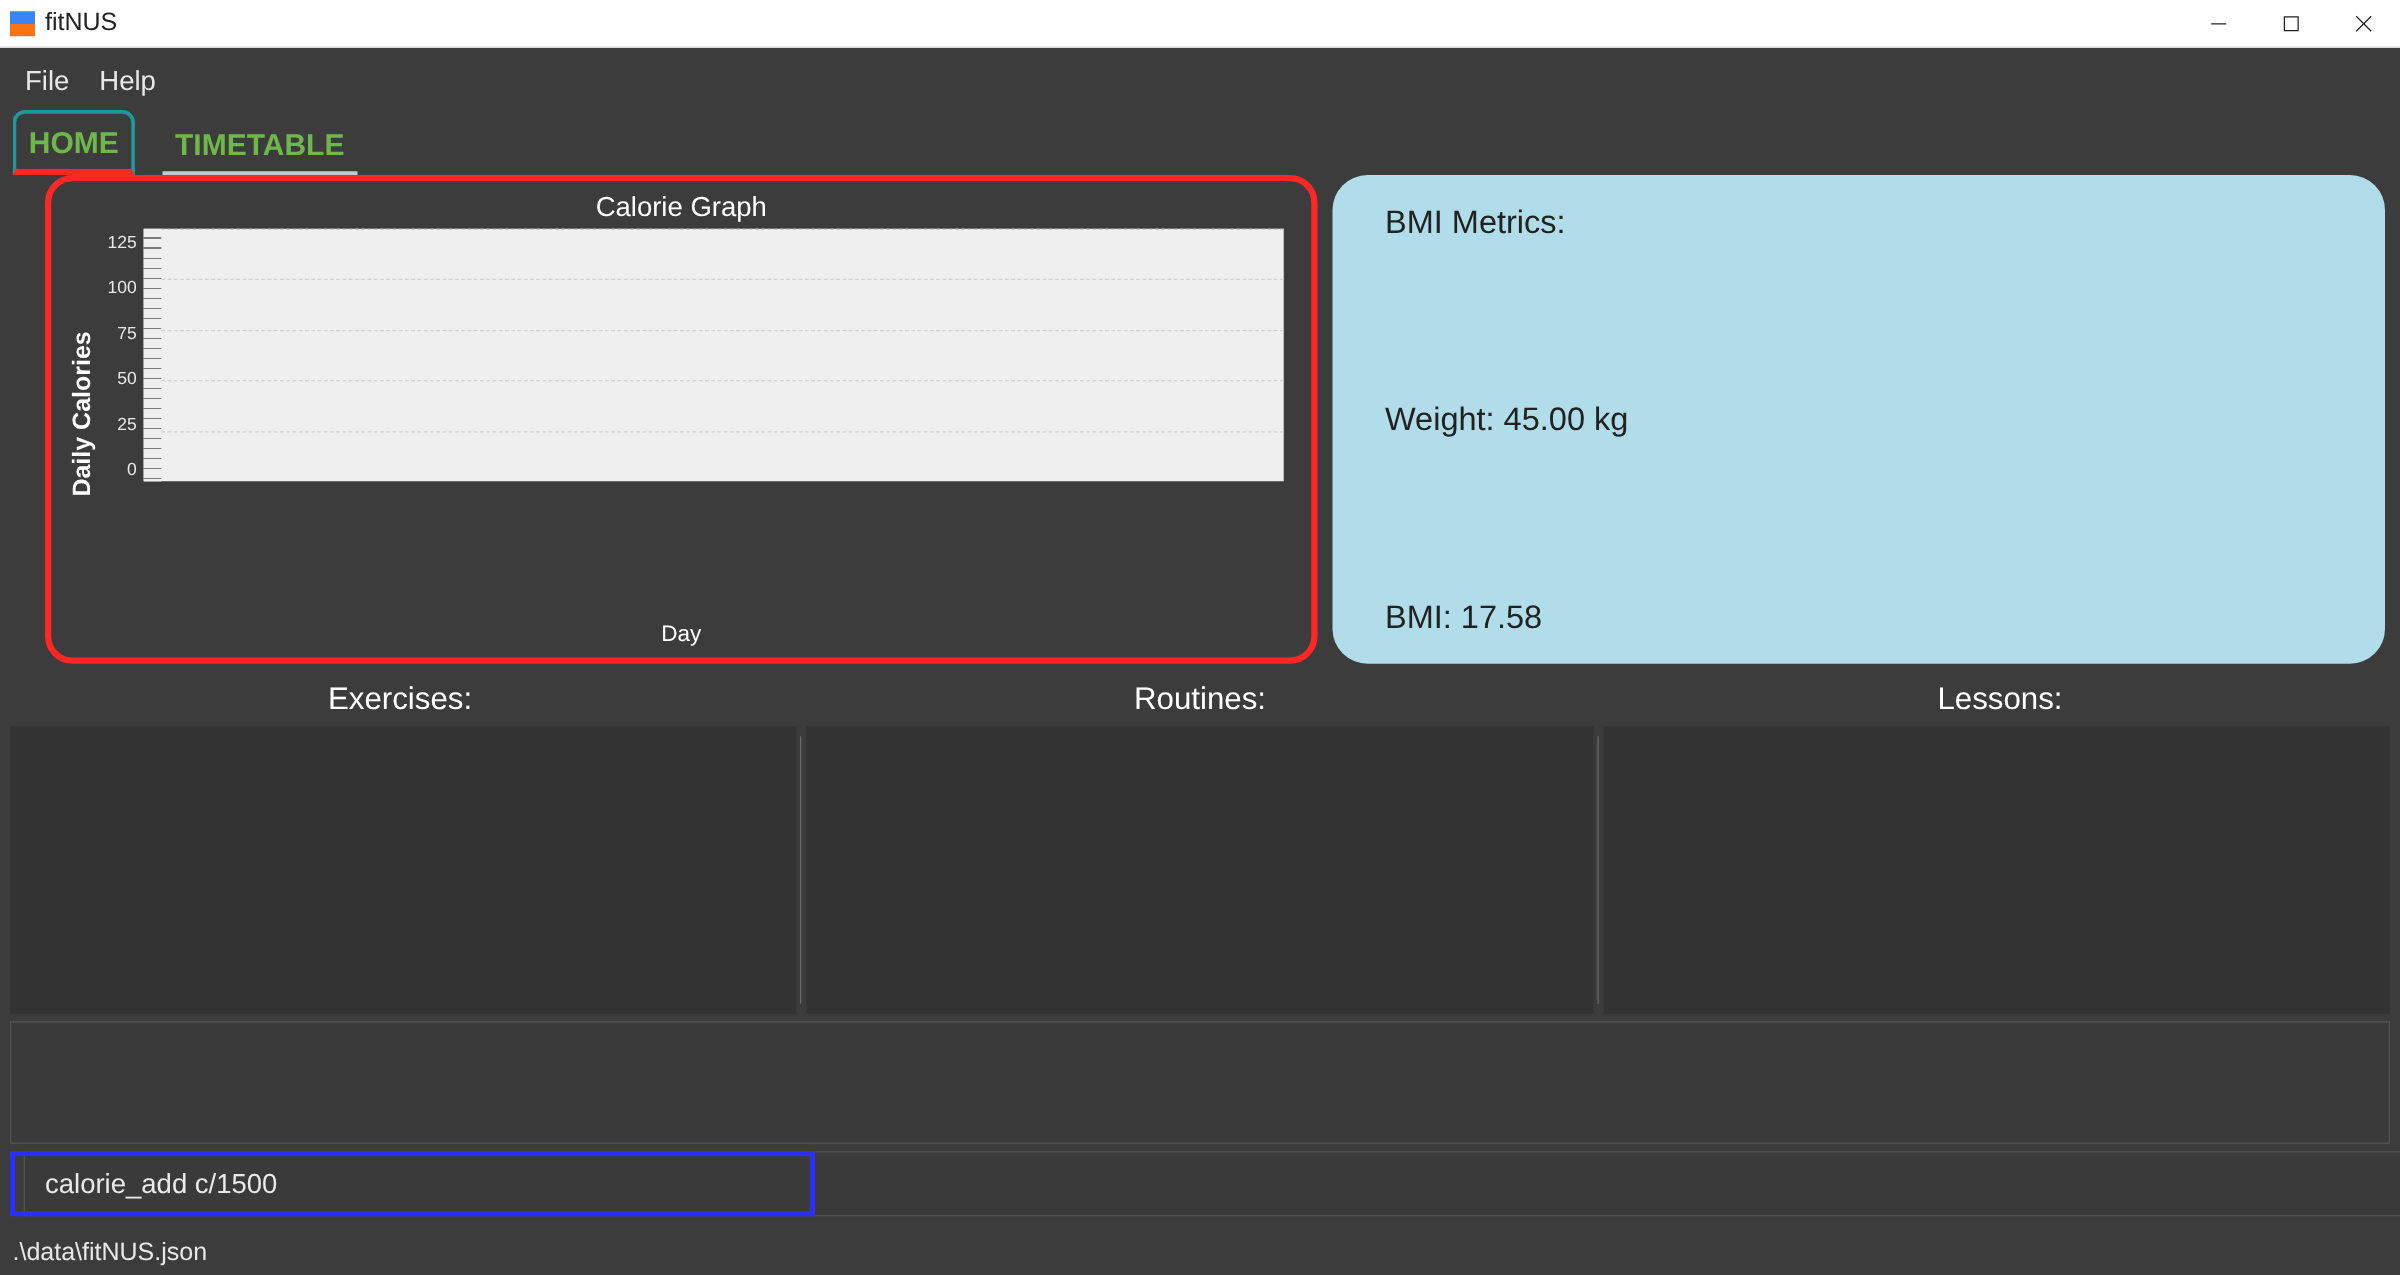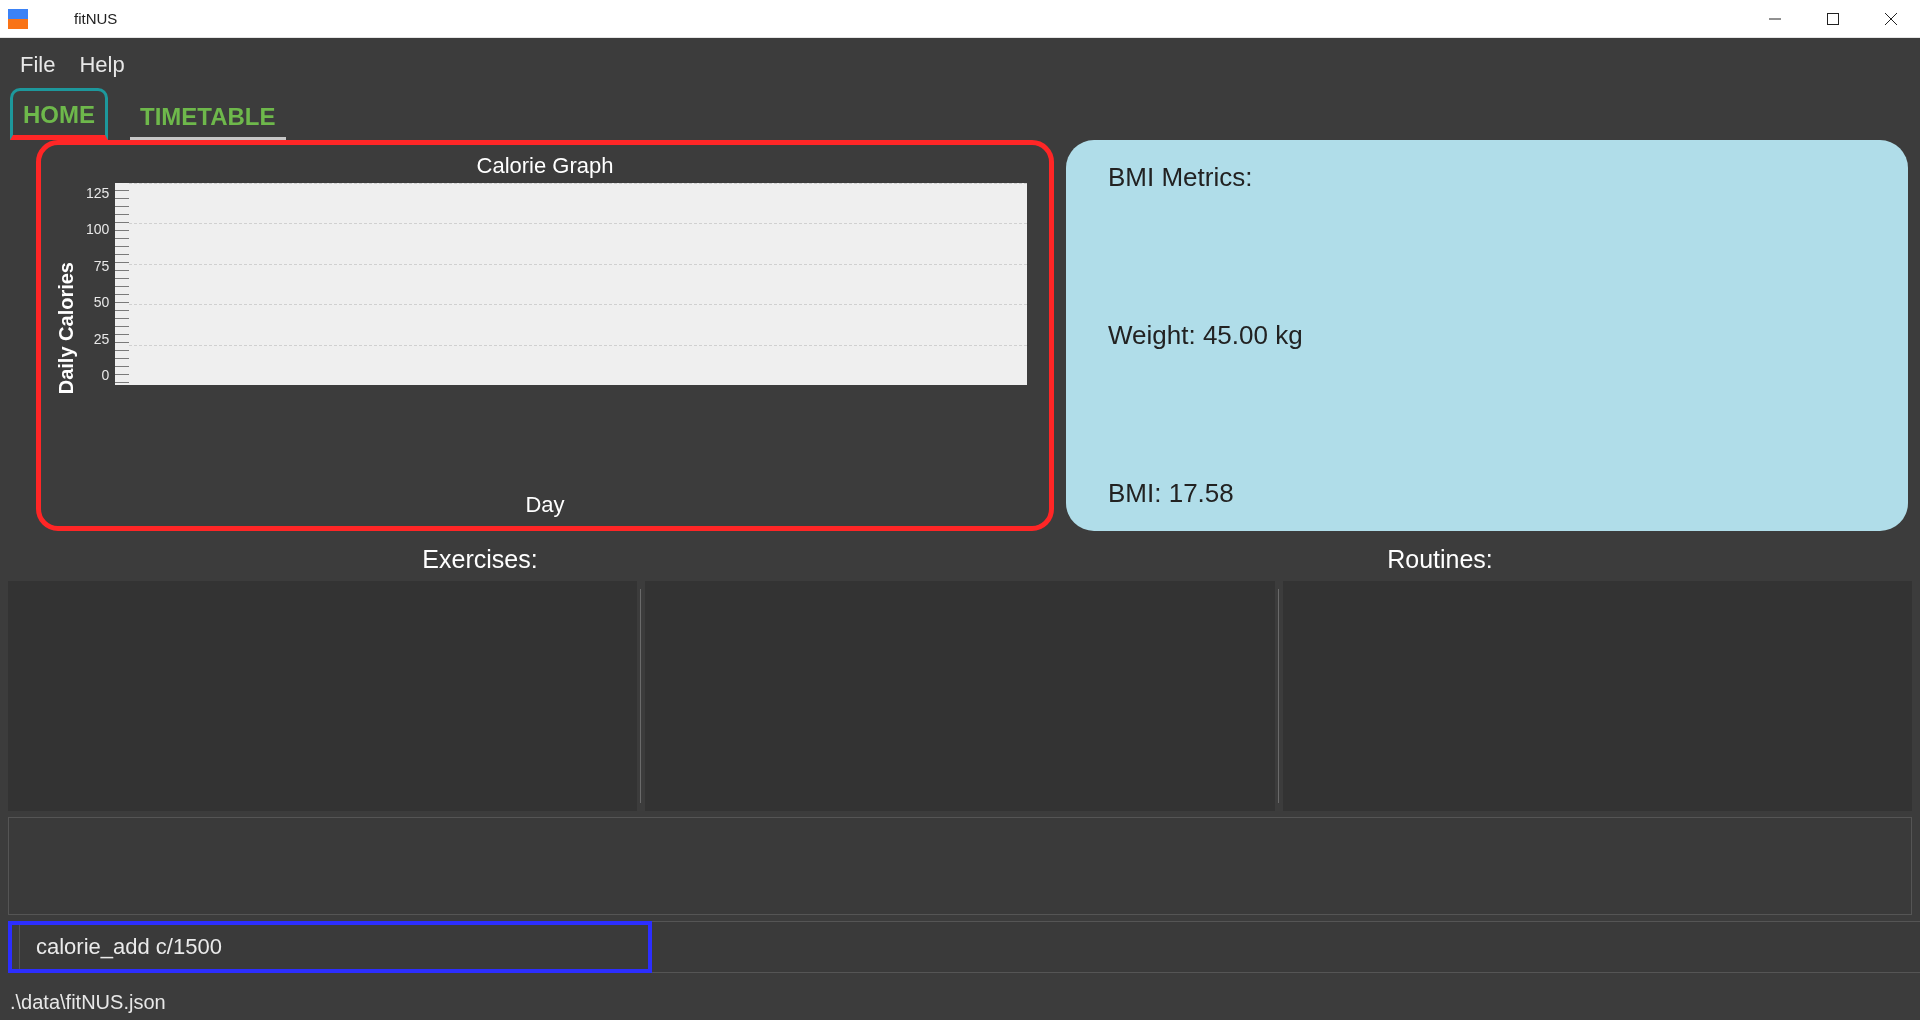--- a/index.html
+++ b/index.html
@@ -13,21 +13,21 @@
     align-items: center;
     padding-left: 8px;
     border-bottom: 1px solid #e5e5e5;
     position: relative;
   }
   .titlebar .app-icon {
     width: 20px; height: 20px;
     background: linear-gradient(to bottom, #3b82f6 50%, #f97316 50%);
     margin-right: 8px;
   }
-  .titlebar .title { font-size: 15px; color: #222; margin-left: 38px; }
+  .titlebar .title { font-size: 20px; color: #222; }
   .window-controls { position: absolute; right: 0; top: 0; height: 38px; display: flex; }
   .window-controls .ctrl { width: 58px; height: 38px; display: flex; align-items: center; justify-content: center; cursor: pointer; }
   .window-controls svg { width: 14px; height: 14px; stroke: #222; fill: none; stroke-width: 1; }
   
   .app-body { background: #3c3c3c; height: calc(1020px - 38px); display: flex; flex-direction: column; color: #fff; }
   
   
   .menubar { height: 40px; display: flex; align-items: flex-end; padding-left: 20px; gap: 24px; }
   .menubar .menu-item { font-size: 22px; color: #e8e8e8; cursor: pointer; font-weight: 300; }
   
@@ -76,21 +76,21 @@
   }
   .plot-area::before {
     
     content: "";
     position: absolute;
     left: -14px; top: 0; bottom: 0;
     width: 14px;
     background: repeating-linear-gradient(to bottom, #efefef 0, #efefef 7px, #7a7a7a 7px, #7a7a7a 8px);
   }
   .plot-area .gridline { position: absolute; left: 0; right: 0; border-top: 1px dashed #d0d0d0; }
-  .xlabel { text-align: center; font-size: 22px; color: #fff; margin-top: 18px; font-weight: 400; }
+  .xlabel { text-align: center; font-size: 18px; color: #fff; margin-top: 18px; font-weight: 400; }
   
   .bmi-panel {
     flex: 1;
     background: #b0dde9;
     border-radius: 28px;
     padding: 22px 42px;
     color: #222;
     display: flex;
     flex-direction: column;
     justify-content: space-between;
@@ -200,20 +200,21 @@
     <div class="bmi-panel">
       <div class="line">BMI Metrics:</div>
       <div class="line">Weight: 45.00 kg</div>
       <div class="line">BMI: 17.58</div>
     </div>
   </div>
 
   <div class="lists-headers">
     <div class="h">Exercises:</div>
     <div class="h">Routines:</div>
+    <div class="h">Lessons:</div>
   </div>
   <div class="lists-body">
     <div class="list-col"></div>
     <div class="list-col"></div>
     <div class="list-col"></div>
   </div>
 
   <div class="output-box"></div>
 
   <div class="cmd-wrap">

